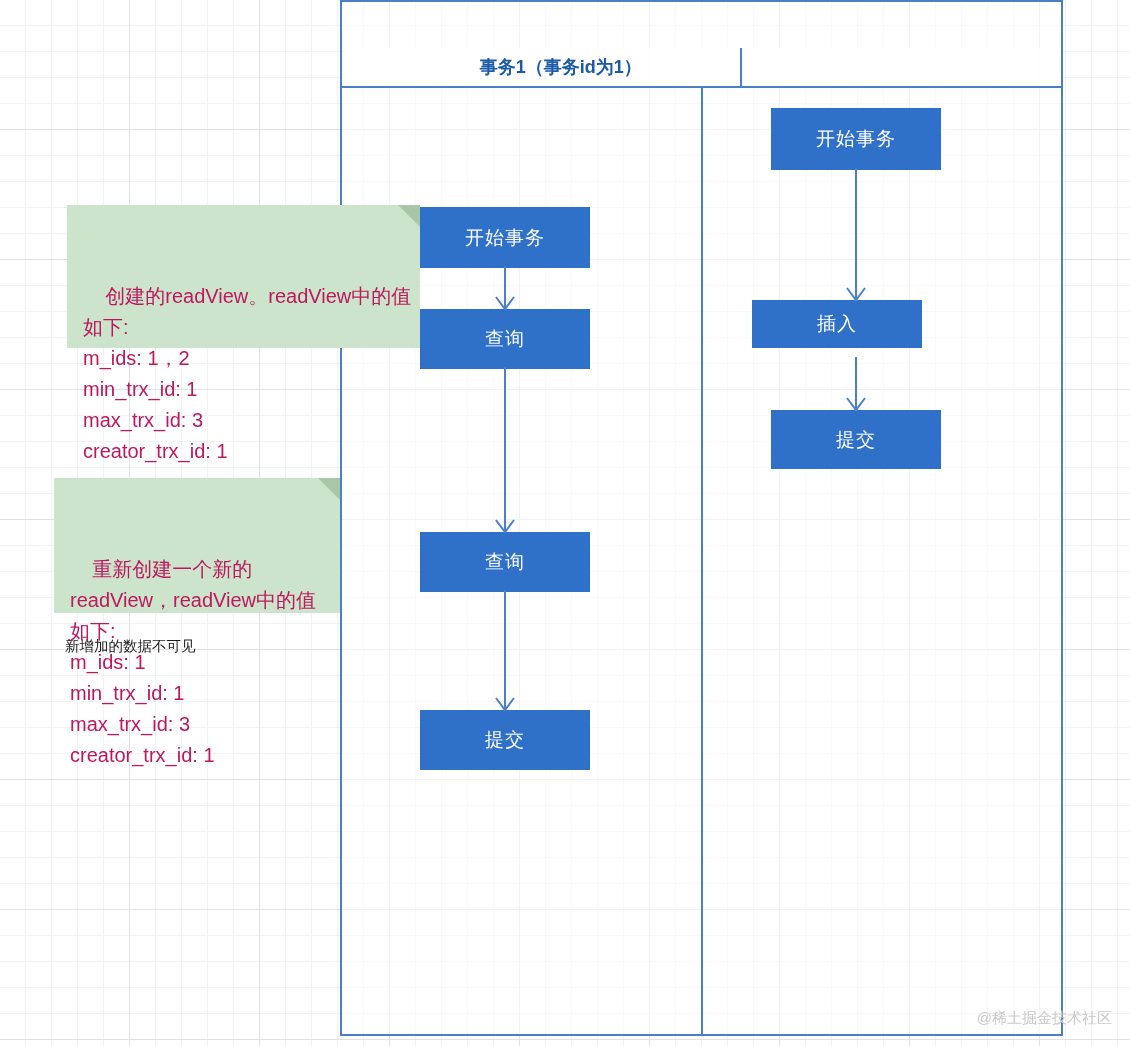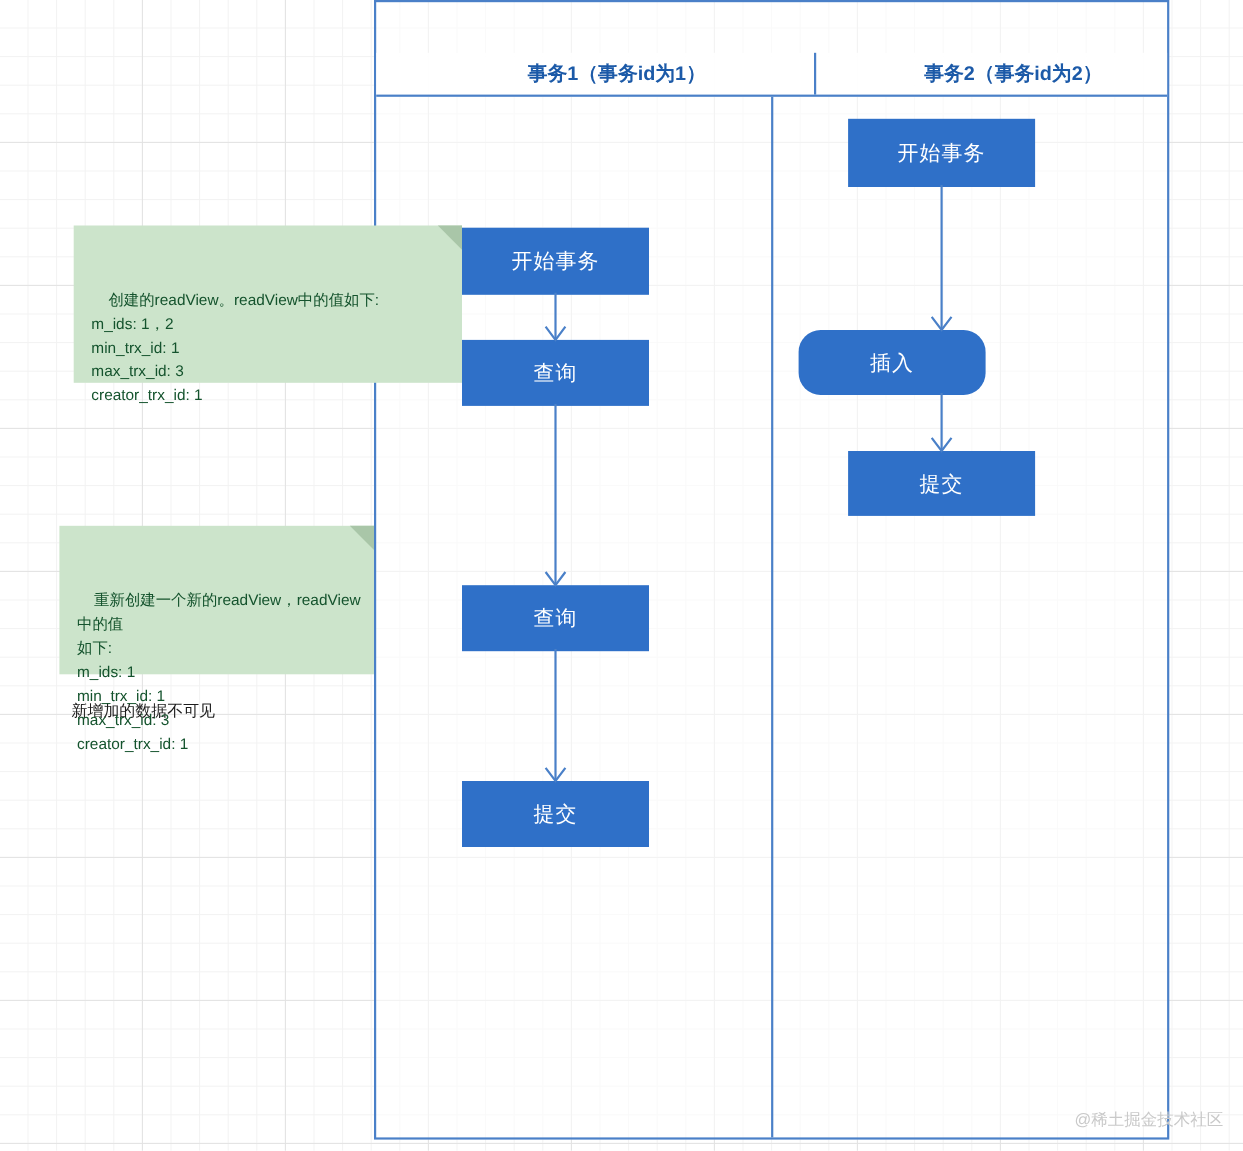--- a/index.html
+++ b/index.html
@@ -108,22 +108,22 @@
     position: absolute;
     pointer-events: none;
   }
 
   
   .callout {
     position: absolute;
     background: #cce4cb;
     box-sizing: border-box;
     padding: 14px 0 12px 16px;
-    color: #14532d;
-    font-size: 14px;
+    color: #be185d;
+    font-size: 20px;
     line-height: 1.55;
     white-space: pre-wrap;
   }
   .callout .fold {
     position: absolute;
     right: 0;
     top: 0;
     width: 0;
     height: 0;
     border-top: 22px solid #a9c6a8;
@@ -151,37 +151,36 @@
 </head>
 <body>
 
 <div id="canvas">
 
   <div id="lane-container">
 
 
     <div id="lane-headers">
       <div class="lane-header left">事务1（事务id为1）</div>
-      <div class="lane-header right">事务2（事务id为2）</div>
     </div>
 
     <div id="lane-divider"></div>
   </div>
 
   <div class="node" style="left:420px; top:207px; width:170px; height:61px;">开始事务</div>
 
   <div class="node" style="left:420px; top:309px; width:170px; height:60px;">查询</div>
 
   <div class="node" style="left:420px; top:532px; width:170px; height:60px;">查询</div>
 
   <div class="node" style="left:420px; top:710px; width:170px; height:60px;">提交</div>
 
   <div class="node" style="left:771px; top:108px; width:170px; height:62px;">开始事务</div>
 
-  <div class="node" style="left:726px; top:300px; width:170px; height:59px;border-radius:20px;">插入</div>
+  <div class="node" style="left:752px; top:300px; width:170px; height:48px;">插入</div>
 
   <div class="node" style="left:771px; top:410px; width:170px; height:59px;">提交</div>
 
   <svg class="arrow" style="left:480px; top:266px; width:50px; height:46px;" viewBox="0 0 50 46">
     <line x1="25" y1="0" x2="25" y2="42" stroke="#4a80c8" stroke-width="2"></line>
     <polyline points="16,31 25,43 34,31" fill="none" stroke="#4a80c8" stroke-width="2"></polyline>
   </svg>
 
   <svg class="arrow" style="left:480px; top:367px; width:50px; height:168px;" viewBox="0 0 50 168">
     <line x1="25" y1="0" x2="25" y2="164" stroke="#4a80c8" stroke-width="2"></line>

